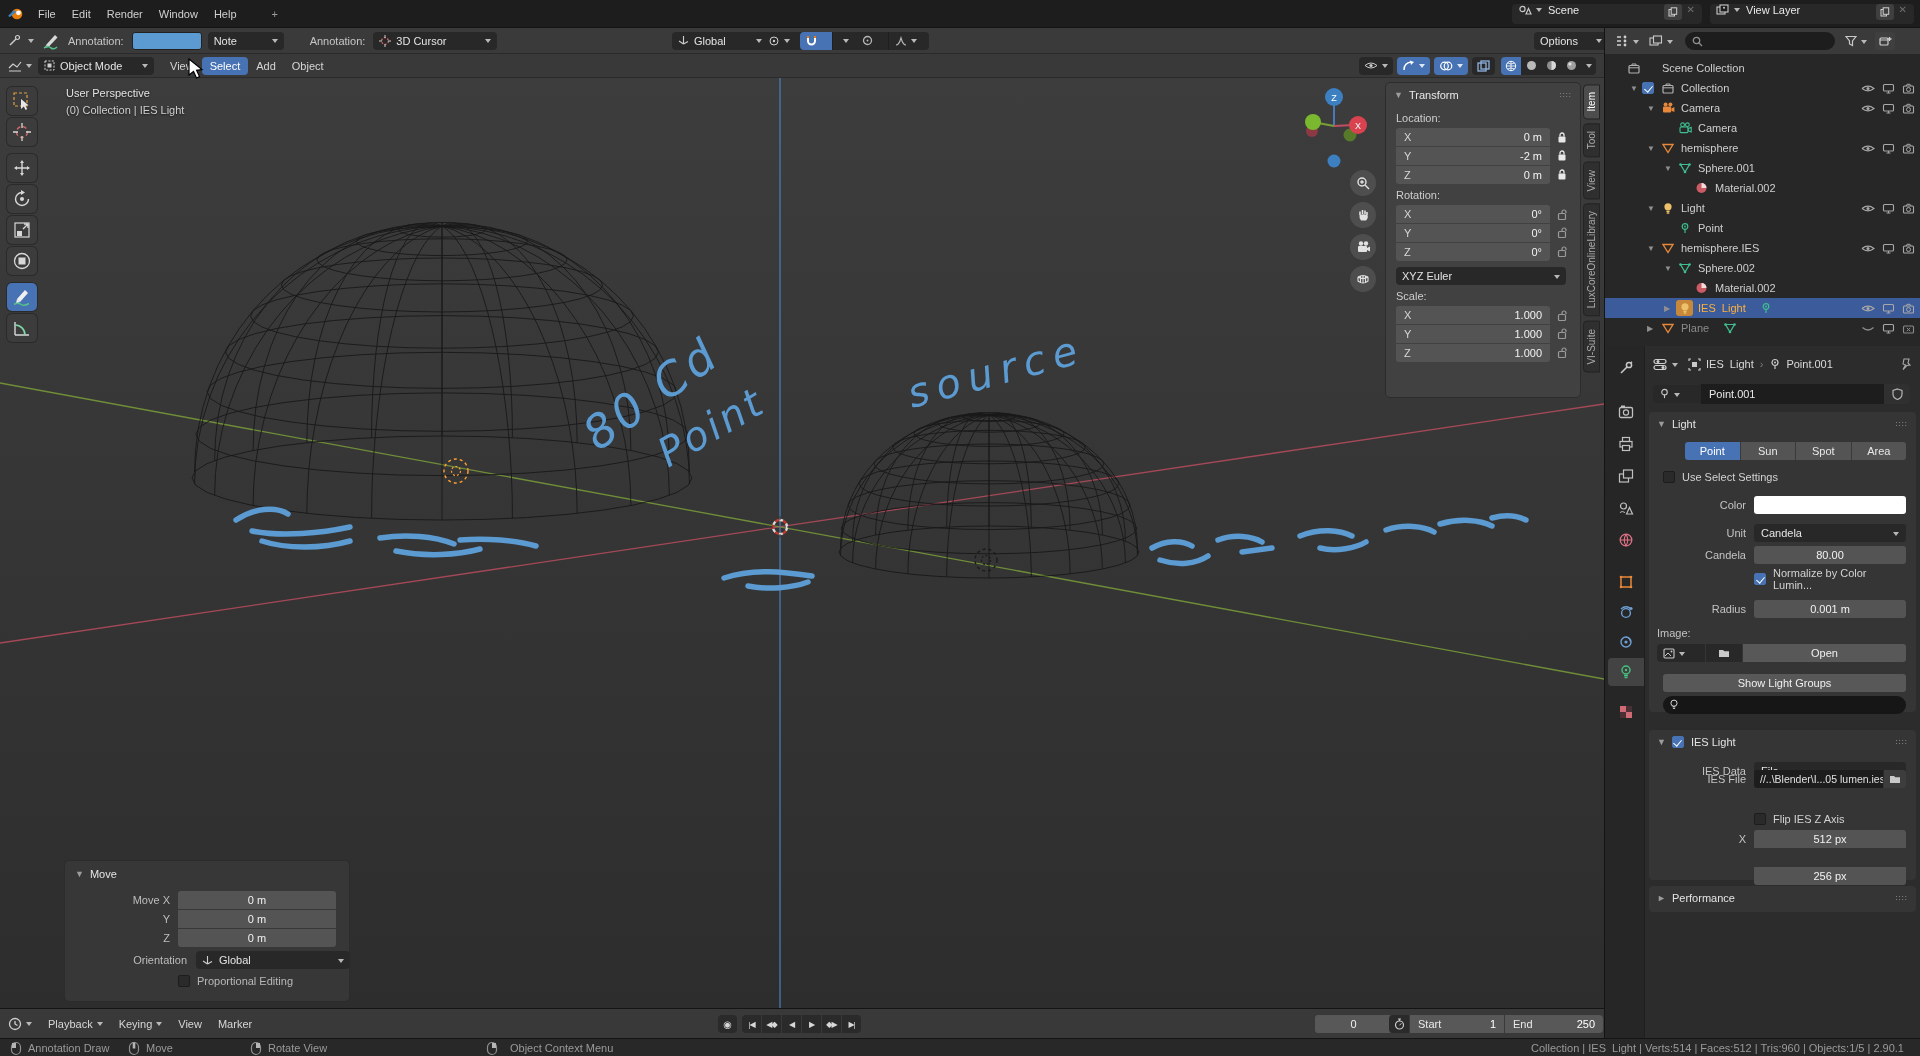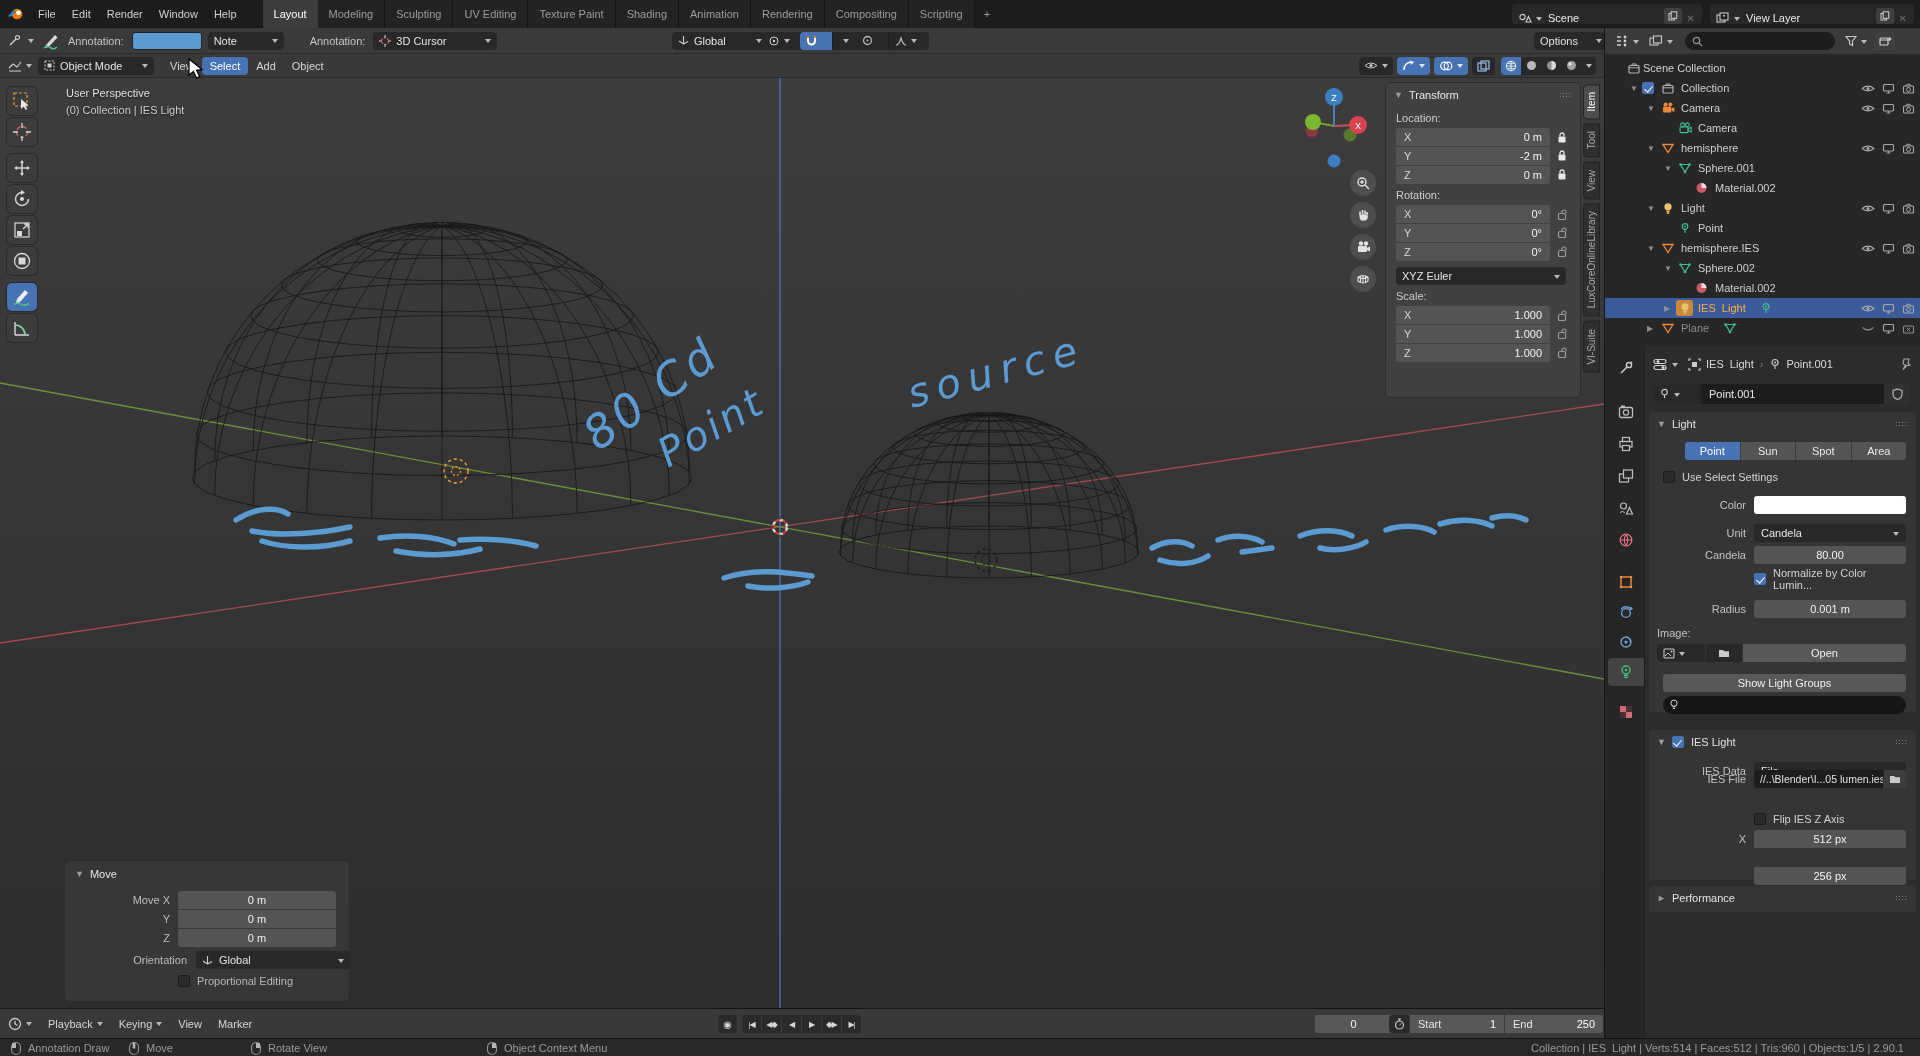--- a/index.html
+++ b/index.html
@@ -13,21 +13,21 @@
   
   #topbar{left:0;top:0;width:1920px;height:28px;background:#1d1d1d;display:flex;align-items:center;border-bottom:1px solid #141414;box-sizing:border-box;}
   #toolbar-settings{left:0;top:28px;width:1604px;height:26px;background:#3a3a3a;border-bottom:1px solid #2a2a2a;box-sizing:border-box;}
   #outliner-header{left:1604px;top:28px;width:316px;height:26px;background:#3a3a3a;border-left:1px solid #141414;box-sizing:border-box;display:flex;align-items:center;}
   .menu-item{padding:0 8px;color:#d0d0d0;cursor:default;}
   .ws-tab{padding:0 11px;height:28px;display:flex;align-items:center;color:#9c9c9c;border-right:1px solid #141414;background:#232323;}
   .ws-tab.active{background:#3d3d3d;color:#fff;border-right:none;}
   .ws-plus{padding:0 9px;color:#9c9c9c;}
   .caret{width:0;height:0;border:3px solid transparent;border-top:4px solid #b9b9b9;margin-left:4px;margin-top:4px;}
   .dd{background:#282828;border-radius:4px;height:18px;display:flex;align-items:center;padding:0 6px;color:#e3e3e3;}
-  .idwidget{background:#282828;border-radius:4px;height:20px;display:flex;align-items:flex-end;padding:0 2px 0 6px;}
+  .idwidget{background:#282828;border-radius:4px;height:20px;display:flex;align-items:flex-start;padding:0 2px 0 6px;}
   .mini-btn{background:#3f3f3f;border-radius:3px;height:16px;width:18px;display:flex;align-items:center;justify-content:center;margin-left:3px;}
   .xdim{color:#6f6f6f;padding:0 5px;font-size:10px;}
   
   #viewport{left:0;top:54px;width:1604px;height:954px;background:linear-gradient(#3d3d3d,#2d2d2d);overflow:hidden;}
   #vp-header{left:0;top:0;width:1604px;height:24px;background:#393939;border-bottom:1px solid #2b2b2b;box-sizing:border-box;display:flex;align-items:center;}
   .vp-menu{padding:0 8px;color:#d6d6d6;border-radius:4px;height:18px;display:flex;align-items:center;}
   .vp-menu.active{background:#4772b3;color:#fff;}
   .hdr-btn{background:#282828;border-radius:4px;height:18px;display:flex;align-items:center;padding:0 5px;margin-left:4px;}
   .seg{height:18px;display:flex;align-items:center;justify-content:center;background:#282828;}
   
@@ -92,32 +92,20 @@
       </svg>
   </span>
   <span id="topbar-menus" class="row">
       <span class="menu-item">File</span>
       <span class="menu-item">Edit</span>
       <span class="menu-item">Render</span>
       <span class="menu-item">Window</span>
       <span class="menu-item">Help</span>
     </span>
   <span style="width:18px"></span>
-  <span id="workspace-tabs" class="row" style="height:28px">
-      <span class="ws-tab active">Layout</span>
-      <span class="ws-tab">Modeling</span>
-      <span class="ws-tab">Sculpting</span>
-      <span class="ws-tab">UV Editing</span>
-      <span class="ws-tab">Texture Paint</span>
-      <span class="ws-tab">Shading</span>
-      <span class="ws-tab">Animation</span>
-      <span class="ws-tab">Rendering</span>
-      <span class="ws-tab">Compositing</span>
-      <span class="ws-tab">Scripting</span>
-    </span>
   <span class="ws-plus">+</span>
   <span class="grow"></span>
   <div class="idwidget" style="width:182px;margin-right:8px">
     <span class="icon">
         <svg width="14" height="12" viewBox="0 0 14 12">
           <circle cx="4.5" cy="5" r="2.6" fill="none" stroke="#c9c9c9" stroke-width="1.2"></circle>
           <path d="M8,10 L10.5,4.5 L13,10 Z" fill="none" stroke="#c9c9c9" stroke-width="1.2"></path>
         </svg>
       </span>
     <span class="caret"></span>
@@ -728,21 +716,21 @@
 <div id="outliner" class="abs">
     <div class="ol-row" style="top: 4px;">
       <span style="width:8px;flex:none"></span>
       <span style="width:12px"></span>
       <span class="icon" style="width:17px">
         <svg width="14" height="13" viewBox="0 0 14 13">
           <rect x="2" y="3.5" width="10" height="7.5" rx="1" fill="none" stroke="#b0b0b0" stroke-width="1.2"></rect>
           <path d="M2,5.8 h10 M5,3.5 V2 h4 v1.5" stroke="#b0b0b0" fill="none"></path>
         </svg>
       </span>
-      <span class="pre" style="margin-left:1px">Scene Collection</span>
+      <span class="pre" style="margin-left:20px">Scene Collection</span>
     </div>
     <div class="ol-row" style="top: 24px;">
       <span style="width:25px;flex:none"></span>
       <span style="width:12px;color:#8f8f8f;font-size:8px">▼</span>
       <span class="cb on" style="margin-right:5px"></span>
       <span class="icon" style="width:17px">
         <svg width="14" height="13" viewBox="0 0 14 13">
           <rect x="2" y="3.5" width="10" height="7.5" rx="1" fill="none" stroke="#b0b0b0" stroke-width="1.2"></rect>
           <path d="M2,5.8 h10 M5,3.5 V2 h4 v1.5" stroke="#b0b0b0" fill="none"></path>
         </svg>
@@ -1378,18 +1366,18 @@
         </span>
         <span style="margin-left:6px">Rotate View</span>
       </span>
       <span class="row abs" style="top: 0px; height: 18px; left: 486px;">
         <span class="icon">
           <svg width="12" height="15" viewBox="0 0 12 15">
             <rect x="1.5" y="1.5" width="9" height="12" rx="4.5" fill="none" stroke="#8f8f8f" stroke-width="1.2"></rect>
             <path d="M6,2 h4 v5 h-4 Z" fill="#b5b5b5"></path>
           </svg>
         </span>
-        <span style="margin-left:6px">Object Context Menu</span>
+        <span style="margin-left:12px">Object Context Menu</span>
       </span>
     </span>
   <span class="grow"></span>
   <span class="pre" style="margin-right:16px">Collection | IES  Light | Verts:514 | Faces:512 | Tris:960 | Objects:1/5 | 2.90.1</span>
 </div>
 
 </body></html>

